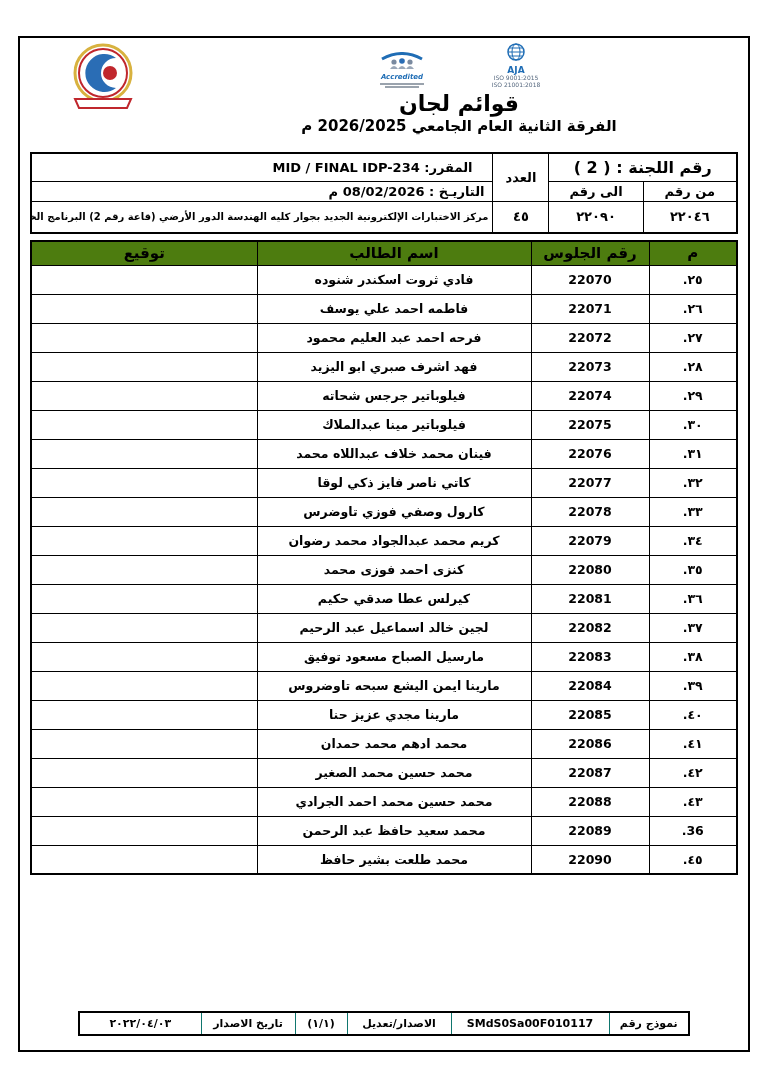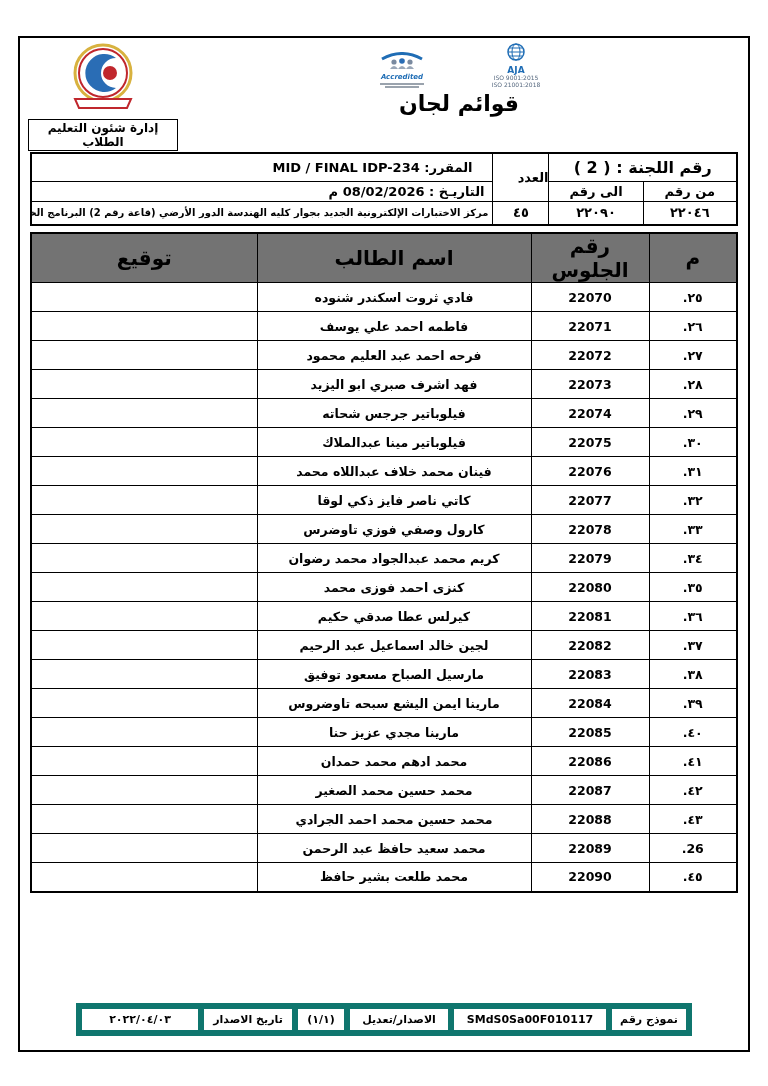--- a/index.html
+++ b/index.html
@@ -27,37 +27,37 @@
   .ml-a { width:44px; } .ml-b { width:34px; }
   .doc-title { font-size:22px; font-weight:bold; margin-top:2px; line-height:1.2; }
   .doc-subtitle { font-size:15px; font-weight:bold; line-height:1.3; }
   .admin-block { width:150px; text-align:center; }
   .admin-caption { display:inline-block; border:1px solid #000; padding:1px 5px; font-weight:bold; font-size:12px; margin-top:2px; }
 
   
   .info-table { border-collapse:collapse; width:708px; margin:2px 10px 0 10px; table-layout:fixed; border:2px solid #000; }
   .info-table td { border:1px solid #000; font-weight:bold; vertical-align:middle; }
   .cell-committee { text-align:center; font-size:16px; height:28px; }
-  .cell-count { font-size:13px; }
+  .cell-count { text-align:center; font-size:13px; }
   .cell-course { text-align:right; font-size:13px; padding:0 20px; height:28px; }
   .cell-date { font-size:13px; padding:0 8px; height:20px; }
   .cell-small { text-align:center; font-size:13px; height:20px; }
-  .cell-num { text-align:center; font-size:13px; height:24px; }
+  .cell-num { text-align:center; font-size:13px; height:32px; }
   .cell-venue { text-align:center; font-size:10px; height:24px; padding:0 4px; white-space:nowrap; overflow:hidden; }
 
   
   .main-table { border-collapse:collapse; width:708px; margin:6px 10px 0 10px; table-layout:fixed; border:2px solid #000; }
   .main-table th, .main-table td { border:1px solid #000; }
-  .main-table thead th { background:#737373; height:24px; font-weight:bold; font-size:20px; text-align:center; }
+  .main-table thead th { background:#4d7c0f; height:24px; font-weight:bold; font-size:15px; text-align:center; }
   .main-table tbody td { height:29px; font-weight:bold; font-size:12.5px; text-align:center; vertical-align:middle; }
   .c-seat { font-size:13px; }
 
   
   .footer-table { position:absolute; bottom:14px; right:50%; transform:translateX(50%); border-collapse:collapse; border:2px solid #000; }
-  .footer-table td { border:6px solid #0f766e; font-weight:bold; font-size:11px; text-align:center; padding:4px 6px; white-space:nowrap; }
+  .footer-table td { border:1px solid #0f766e; font-weight:bold; font-size:11px; text-align:center; padding:4px 6px; white-space:nowrap; }
   .footer-table td:nth-child(1){ min-width:80px; }
   .footer-table td:nth-child(2){ min-width:158px;text-align:center; }
   .footer-table td:nth-child(3){ min-width:104px; }
   .footer-table td:nth-child(4){ min-width:52px; }
   .footer-table td:nth-child(5){ min-width:94px; }
   .footer-table td:nth-child(6){ min-width:122px; }
 </style>
 </head>
 <body>
 
@@ -88,31 +88,31 @@
               <line x1="2" y1="10" x2="18" y2="10" stroke="#1f6db5" stroke-width="1"></line>
               <line x1="3.5" y1="6" x2="16.5" y2="6" stroke="#1f6db5" stroke-width="1"></line>
               <line x1="3.5" y1="14" x2="16.5" y2="14" stroke="#1f6db5" stroke-width="1"></line>
             </svg>
             <div class="cert-label-aja">AJA</div>
             <div class="cert-sub">ISO 9001:2015</div>
             <div class="cert-sub">ISO 21001:2018</div>
           </div>
         </div>
         <div class="doc-title">قوائم لجان</div>
+        <div class="doc-subtitle">الفرقة الثانية العام الجامعي 2026/2025 م</div>
       </div>
 
       <div class="admin-block">
         <svg width="88" height="70" viewBox="0 0 88 70" aria-hidden="true">
           <circle cx="44" cy="30" r="28" fill="#ffffff" stroke="#d8b23f" stroke-width="3"></circle>
           <circle cx="44" cy="30" r="24" fill="#ffffff" stroke="#c0272d" stroke-width="2"></circle>
           <path d="M57 15 A 19 19 0 1 0 57 45 A 14 14 0 1 1 57 15 Z" fill="#2a6db5"></path>
           <circle cx="51" cy="30" r="7" fill="#c0272d"></circle>
           <path d="M16 56 L72 56 L68 65 L20 65 Z" fill="#ffffff" stroke="#c0272d" stroke-width="2"></path>
         </svg>
-        <div><span class="admin-caption">إدارة شئون التعليم الطلاب</span></div>
       </div>
     </div>
 
     <table class="info-table">
       <colgroup>
           <col style="width:94px">
           <col style="width:94px">
           <col style="width:56px">
           <col>
         </colgroup>
@@ -260,21 +260,21 @@
             <td class="c-name">محمد حسين محمد الصغير</td>
             <td class="c-sign"></td>
           </tr>
           <tr>
             <td class="c-serial">٤٣.</td>
             <td class="c-seat">22088</td>
             <td class="c-name">محمد حسين محمد احمد الجرادي</td>
             <td class="c-sign"></td>
           </tr>
           <tr>
-            <td class="c-serial">26.</td>
+            <td class="c-serial">36.</td>
             <td class="c-seat">22089</td>
             <td class="c-name">محمد سعيد حافظ عبد الرحمن</td>
             <td class="c-sign"></td>
           </tr>
           <tr>
             <td class="c-serial">٤٥.</td>
             <td class="c-seat">22090</td>
             <td class="c-name">محمد طلعت بشير حافظ</td>
             <td class="c-sign"></td>
           </tr>

